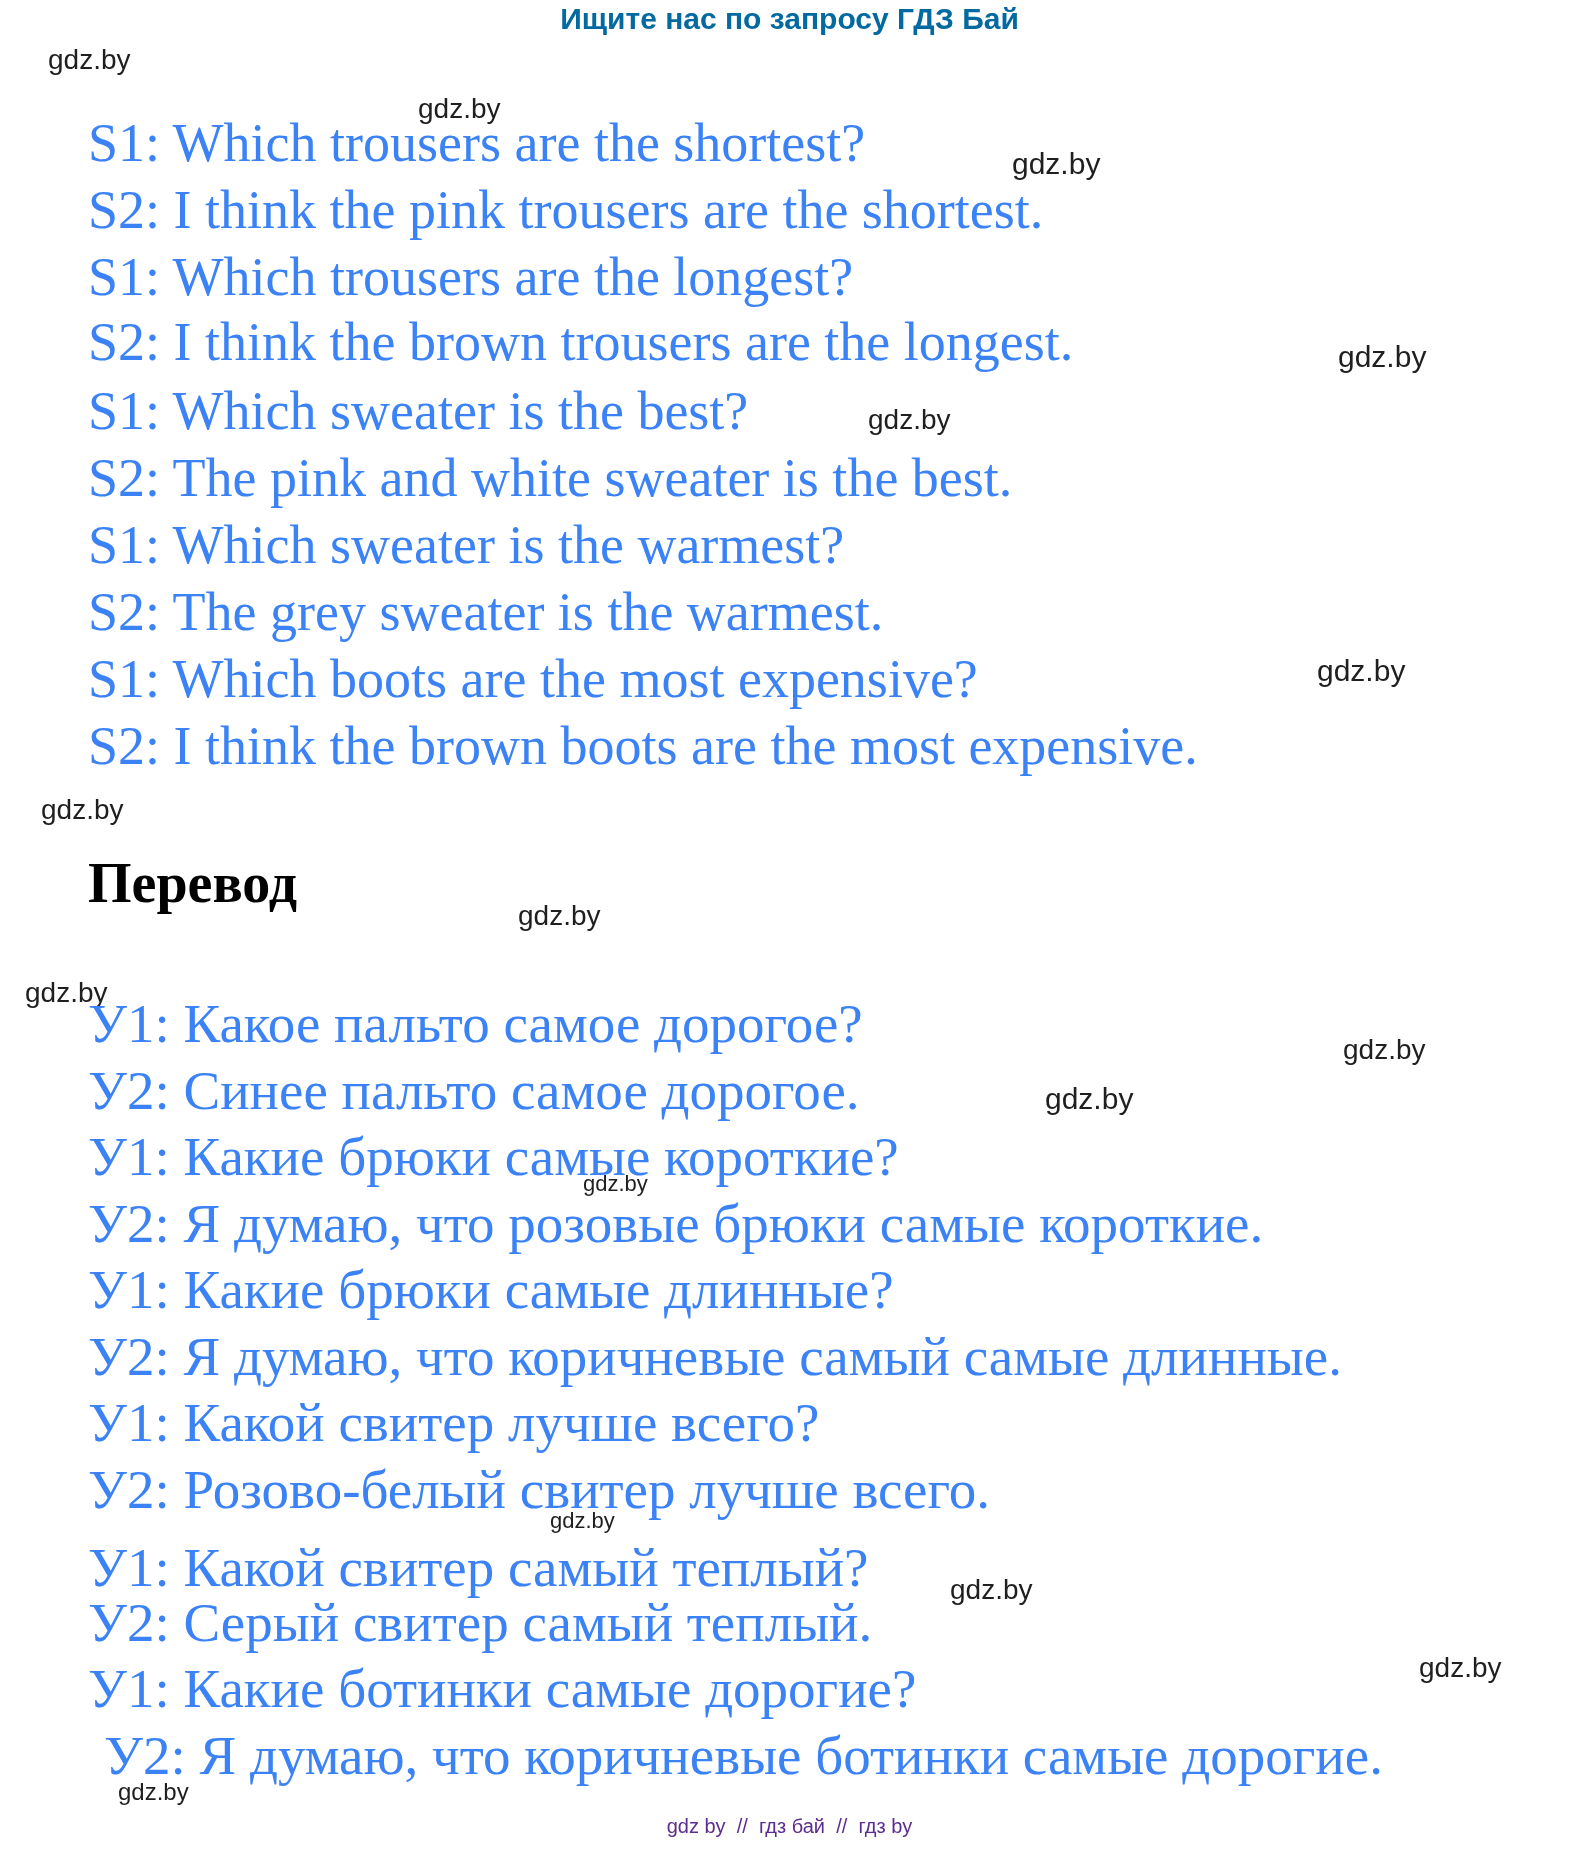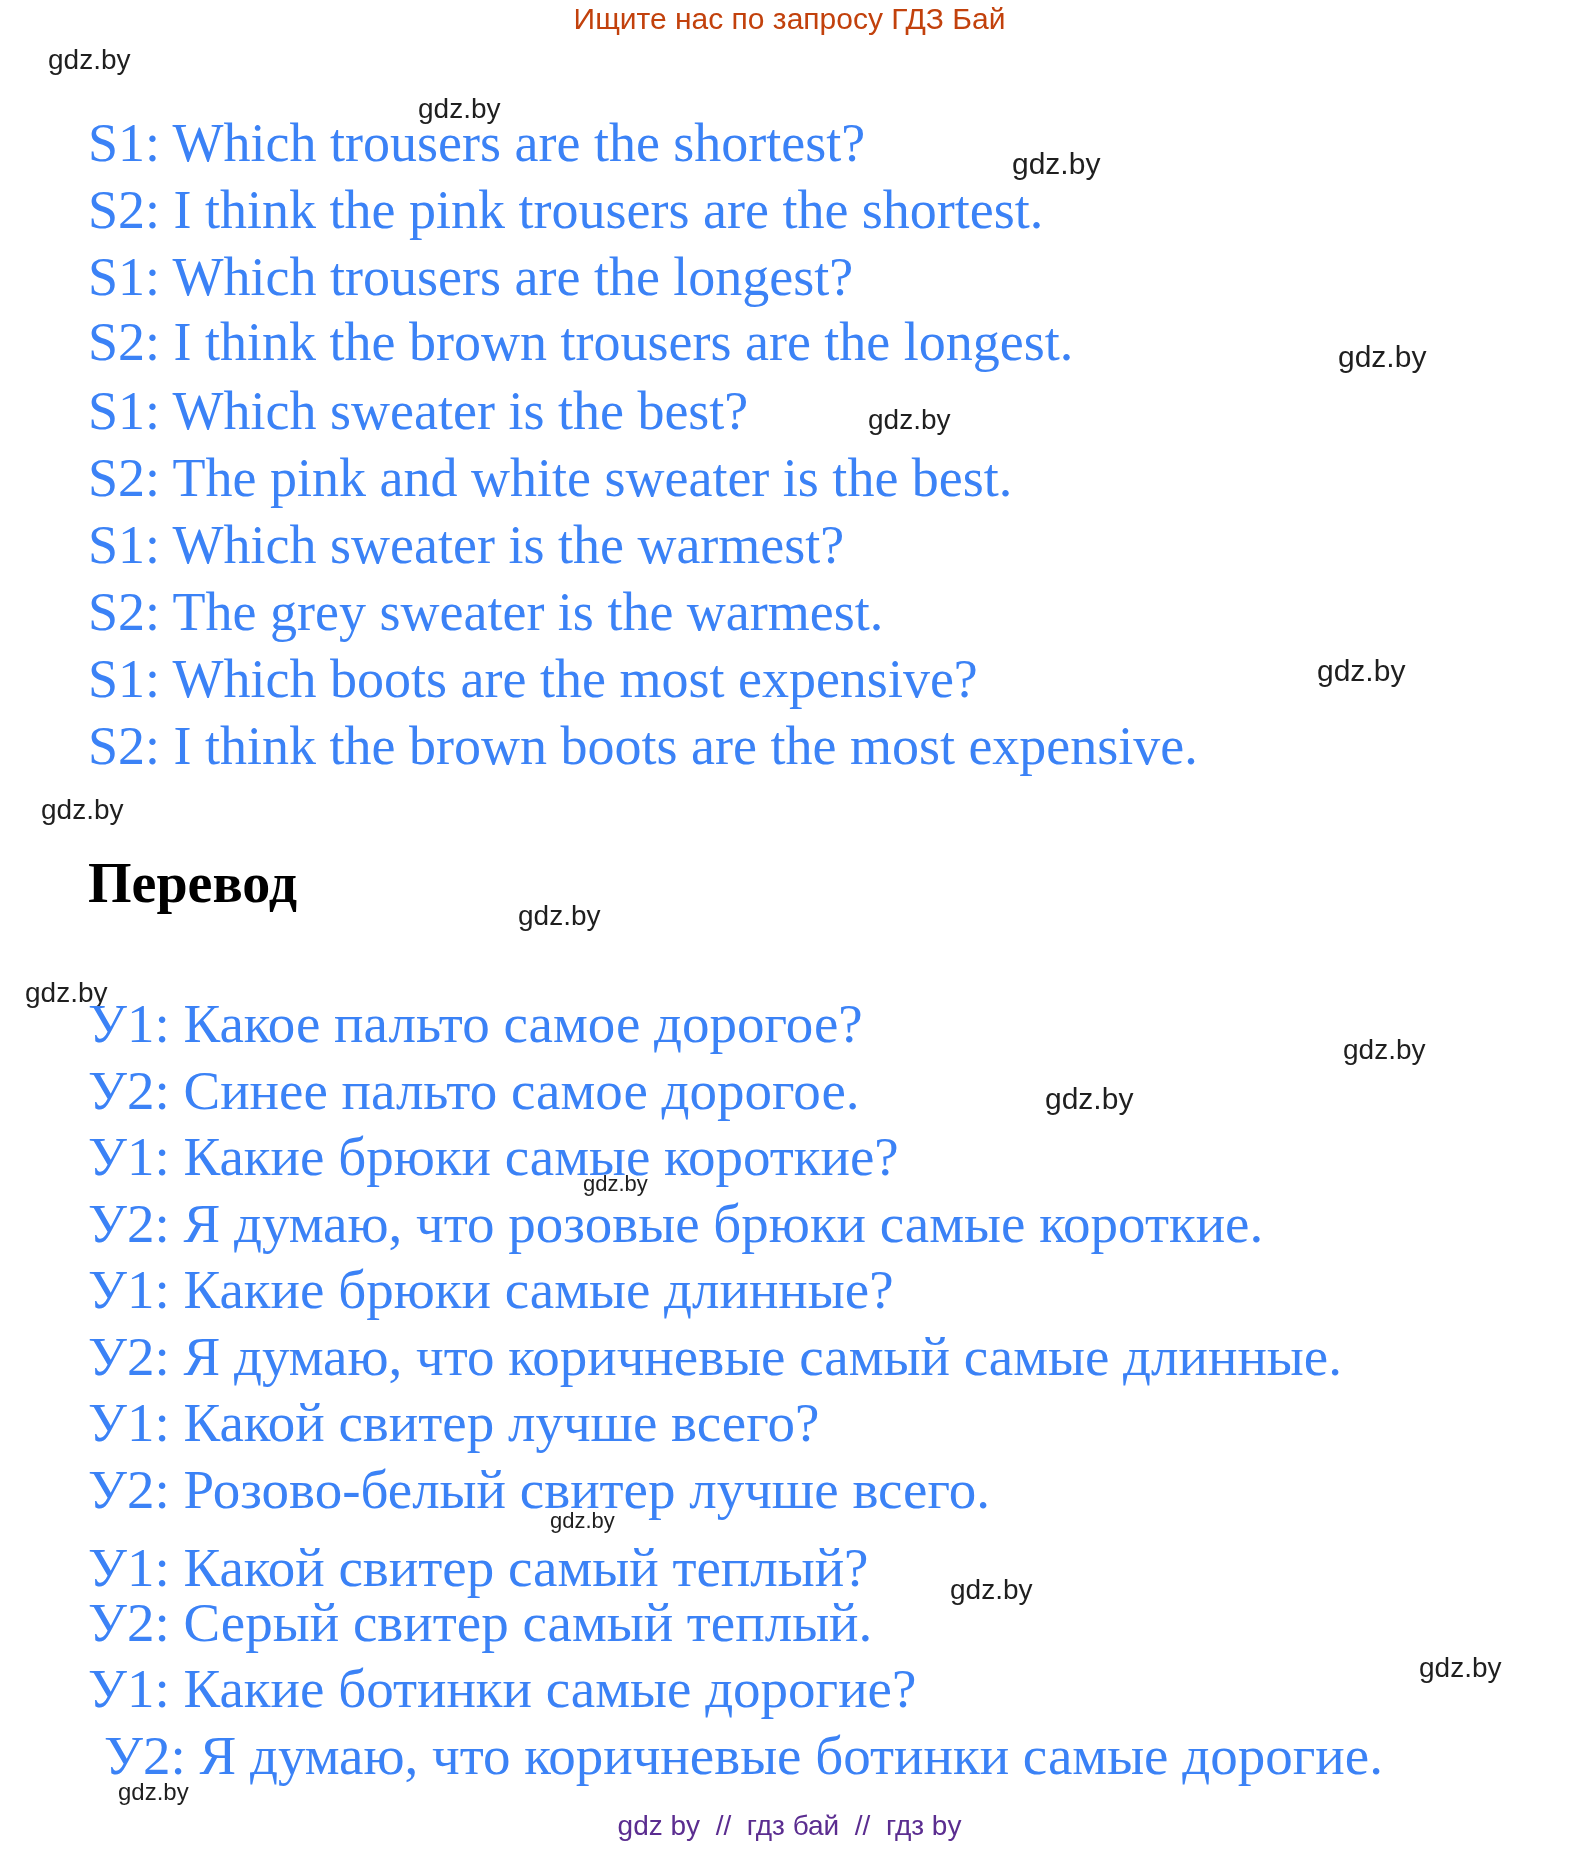--- a/index.html
+++ b/index.html
@@ -31,30 +31,30 @@
   .en-line{font-size:54px;line-height:67px;height:67px;}
   .ru-line{font-size:55px;line-height:66px;height:66px;}
   .heading{
     position:absolute;left:88px;top:850px;margin:0;
     font-size:56px;line-height:67px;font-weight:700;color:#000;
     font-family:"Liberation Serif", serif;
   }
   .footer{
     position:absolute;left:50%;top:1810px;transform:translateX(-50%);
     font-family:"Liberation Sans", sans-serif;
-    font-size:28px;line-height:32px;
+    font-size:20px;line-height:32px;
     white-space:pre;
   }
 </style>
 </head>
 <body>
 
 <div class="page">
 
-  <div class="promo" style="color: #c2410c;">Ищите нас по запросу ГДЗ Бай</div>
+  <div class="promo" style="color: #0369a1; font-weight: bold;">Ищите нас по запросу ГДЗ Бай</div>
 
   <div id="wm-layer">
       <div class="wm" style="left: 48px; top: 46px; font-size: 28px; color: rgb(31, 31, 31);">gdz.by</div>
       <div class="wm" style="left: 418px; top: 95px; font-size: 28px; color: rgb(31, 31, 31);">gdz.by</div>
       <div class="wm" style="left: 1012px; top: 149px; font-size: 30px; color: rgb(31, 31, 31);">gdz.by</div>
       <div class="wm" style="left: 1338px; top: 342px; font-size: 30px; color: rgb(31, 31, 31);">gdz.by</div>
       <div class="wm" style="left: 868px; top: 406px; font-size: 28px; color: rgb(31, 31, 31);">gdz.by</div>
       <div class="wm" style="left: 1317px; top: 656px; font-size: 30px; color: rgb(31, 31, 31);">gdz.by</div>
       <div class="wm" style="left: 41px; top: 796px; font-size: 28px; color: rgb(31, 31, 31);">gdz.by</div>
       <div class="wm" style="left: 518px; top: 902px; font-size: 28px; color: rgb(31, 31, 31);">gdz.by</div>

